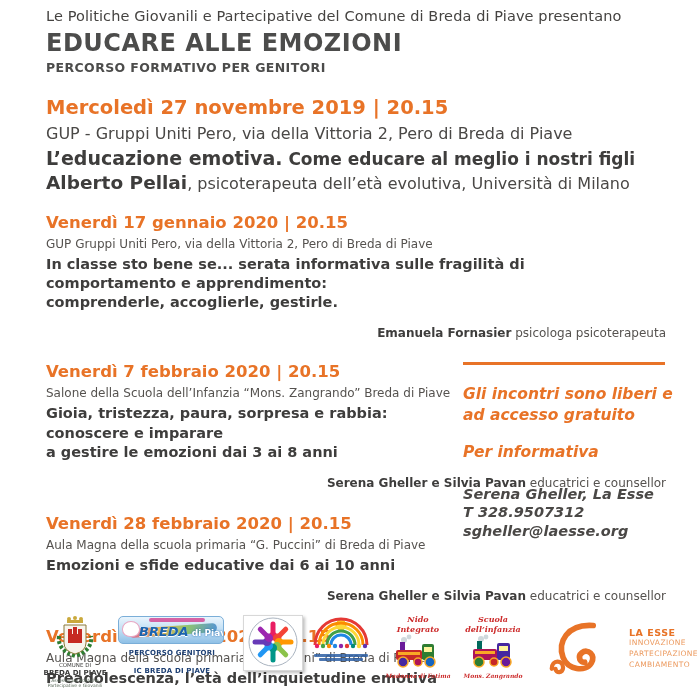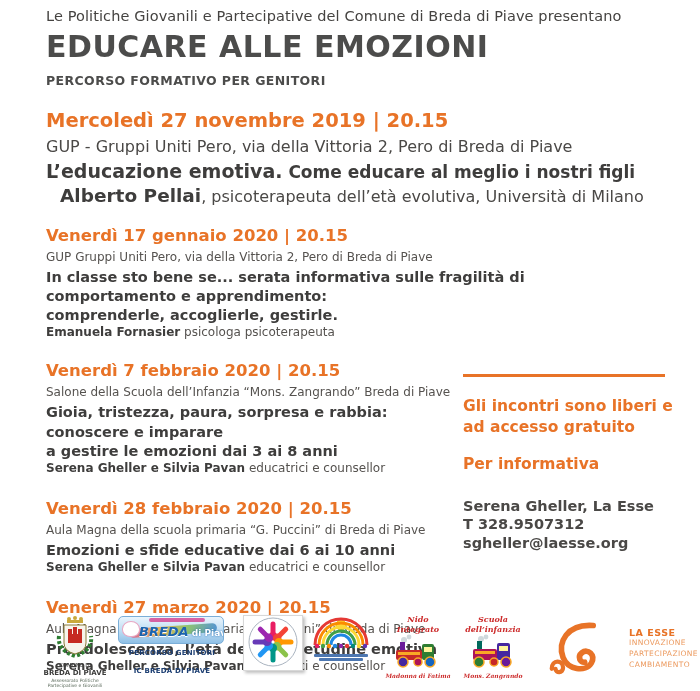--- a/index.html
+++ b/index.html
@@ -6,40 +6,40 @@
   .page{
     position:relative;
     width:700px;height:691px;
     background:#ffffff;
     font-family:"DejaVu Sans","Liberation Sans",sans-serif;
     color:#454341;
     overflow:hidden;
   }
   .left-col{position:absolute;left:46px;top:8px;width:620px;}
   .intro{font-size:14.5px;color:#454341;letter-spacing:.1px;}
-  .title{font-size:30px;font-weight:bold;color:#4c4c4b;letter-spacing:.5px;margin-top:5px;}
-  .subtitle{font-size:12.5px;font-weight:bold;color:#4c4c4b;letter-spacing:.4px;margin-top:9px;}
+  .title{font-size:24px;font-weight:bold;color:#4c4c4b;letter-spacing:.5px;margin-top:5px;}
+  .subtitle{font-size:12.5px;font-weight:bold;color:#4c4c4b;letter-spacing:.4px;margin-top:3px;}
   .main-event{margin-top:21px;}
   .main-date{font-size:19.5px;font-weight:bold;color:#e87327;}
   .main-venue{font-size:16px;margin-top:5px;color:#4a4846;}
   .main-title{margin-top:4px;color:#3e3d3c;}
   .main-title .t1{font-size:19px;font-weight:bold;}
   .main-title .t2{font-size:17px;font-weight:bold;}
-  .main-speaker{margin-top:3px;color:#4a4846;margin-left:14px;}
+  .main-speaker{margin-top:3px;color:#4a4846;}
   .main-speaker .name{font-size:18.5px;font-weight:bold;color:#3e3d3c;}
   .main-speaker .role{font-size:16px;}
   .session{margin-top:0;}
   .s-date{font-size:16.5px;font-weight:bold;color:#e87327;}
   .s-venue{font-size:12px;margin-top:5px;color:#55524f;}
   .s-desc{font-size:14.5px;font-weight:bold;margin-top:4px;color:#3e3d3c;line-height:1.32;white-space:pre-line;max-width:600px;}
   .narrow .s-desc{max-width:420px;}
-  .s-speaker{font-size:12px;margin-top:0;color:#55524f;}
+  .s-speaker{font-size:12px;margin-top:14px;color:#55524f;text-align:right;}
   .s-speaker .name{font-weight:bold;color:#3e3d3c;}
   .gap1{height:20px;} .gap2{height:22px;} .gap3{height:24px;}
-  .aside{position:absolute;left:463px;top:374px;width:210px;}
+  .aside{position:absolute;left:463px;top:362px;width:210px;font-style:italic;}
   .aside-rule{width:202px;height:3px;background:#e87327;border:none;margin:0;}
   .aside-free{margin-top:19px;font-size:15.5px;font-weight:bold;color:#e87327;line-height:1.35;white-space:pre-line;}
   .aside-info{margin-top:17px;font-size:15.5px;font-weight:bold;color:#e87327;}
   .aside-contact{margin-top:9px;font-size:14.5px;font-weight:bold;color:#4a4846;line-height:1.28;white-space:pre-line;}
   .aside-contact.second{margin-top:24px;}
   
   .footer{position:absolute;left:0;top:612px;width:700px;height:79px;}
   .logo{position:absolute;text-align:center;}
   .cap{font-size:5.5px;line-height:1.25;color:#3c3c3b;}
   .cap .b{font-weight:bold;font-size:7px;}

